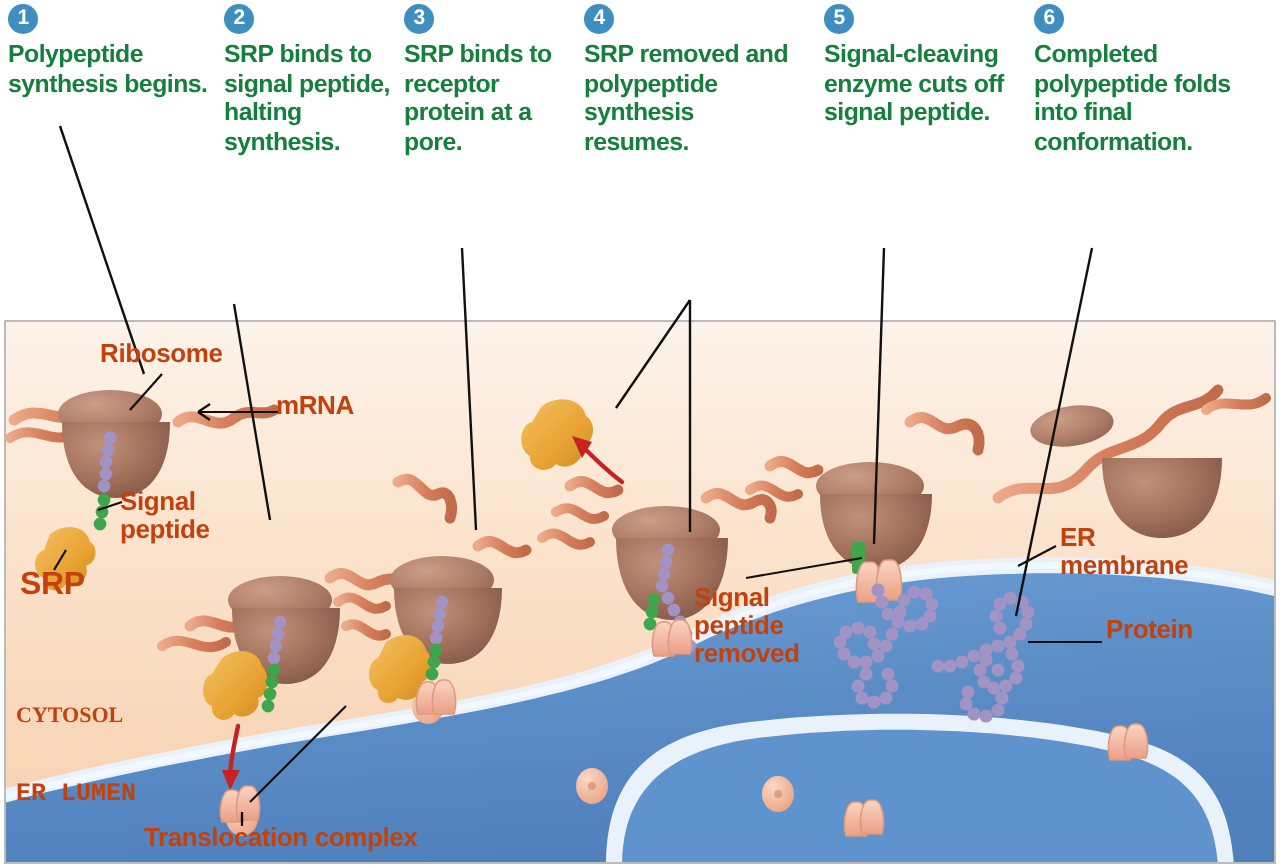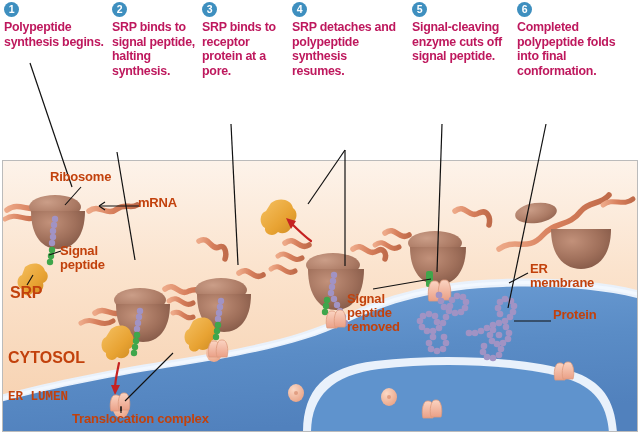--- a/index.html
+++ b/index.html
@@ -17,21 +17,21 @@
   .step-badge {
     width: 15px; height: 15px; border-radius: 50%;
     background: #3e8fbf;
     color: #ffffff;
     font-size: 10.5px; font-weight: bold;
     line-height: 15px; text-align: center;
     letter-spacing: -0.3px;
   }
   .step-text {
     margin-top: 3px;
-    font-size: 12.4px; font-weight: bold; color: #be185d;
+    font-size: 12.4px; font-weight: bold; color: #15803d;
     line-height: 14.6px; letter-spacing: -0.25px;
   }
   #step-1 { left: 4px;   width: 104px; }
   #step-2 { left: 112px; width: 86px; }
   #step-3 { left: 202px; width: 86px; }
   #step-4 { left: 292px; width: 104px; }
   #step-5 { left: 412px; width: 100px; }
   #step-6 { left: 517px; width: 120px; }
 
   
@@ -54,21 +54,21 @@
     font-weight: bold;
     color: #c2410c;
     line-height: 14px;
     letter-spacing: -0.2px;
     white-space: pre-line;
   }
   #lab-ribosome      { left: 50px;  top: 170px; font-size: 13px; }
   #lab-mrna          { left: 138px; top: 196px; font-size: 13px; }
   #lab-signalpeptide { left: 60px;  top: 244px; font-size: 13px; }
   #lab-srp           { left: 10px;  top: 286px; font-size: 16px; }
-  #lab-cytosol       { left: 8px;   top: 351px; font-size: 16px; letter-spacing: 0px; }
+  #lab-cytosol       { left: 8px;   top: 351px; font-size: 11px; letter-spacing: 0px; font-family: Liberation Serif, serif; }
   #lab-srpreceptor   { left: 146px; top: 345px; font-size: 13px; }
   #lab-erlumen       { left: 8px;   top: 390px; font-size: 12.5px; letter-spacing: 0px; font-family: Liberation Mono, monospace; }
   #lab-transloc      { left: 24px;  top: 412px; font-size: 13px; margin-left: 48px; }
   #lab-sigremoved    { left: 347px; top: 292px; font-size: 13px; }
   #lab-ermembrane    { left: 530px; top: 262px; font-size: 13px; }
   #lab-protein       { left: 553px; top: 308px; font-size: 13px; }
 </style>
 </head>
 <body>
 
@@ -86,21 +86,21 @@
       <div class="step-text">SRP binds to signal peptide, halting synthesis.</div>
     </div>
 
     <div class="step" id="step-3">
       <div class="step-badge">3</div>
       <div class="step-text">SRP binds to receptor protein at a pore.</div>
     </div>
 
     <div class="step" id="step-4">
       <div class="step-badge">4</div>
-      <div class="step-text">SRP detaches and polypeptide synthesis resumes.</div>
+      <div class="step-text">SRP removed and polypeptide synthesis resumes.</div>
     </div>
 
     <div class="step" id="step-5">
       <div class="step-badge">5</div>
       <div class="step-text">Signal-cleaving enzyme cuts off signal peptide.</div>
     </div>
 
     <div class="step" id="step-6">
       <div class="step-badge">6</div>
       <div class="step-text">Completed polypeptide folds into final conformation.</div>

